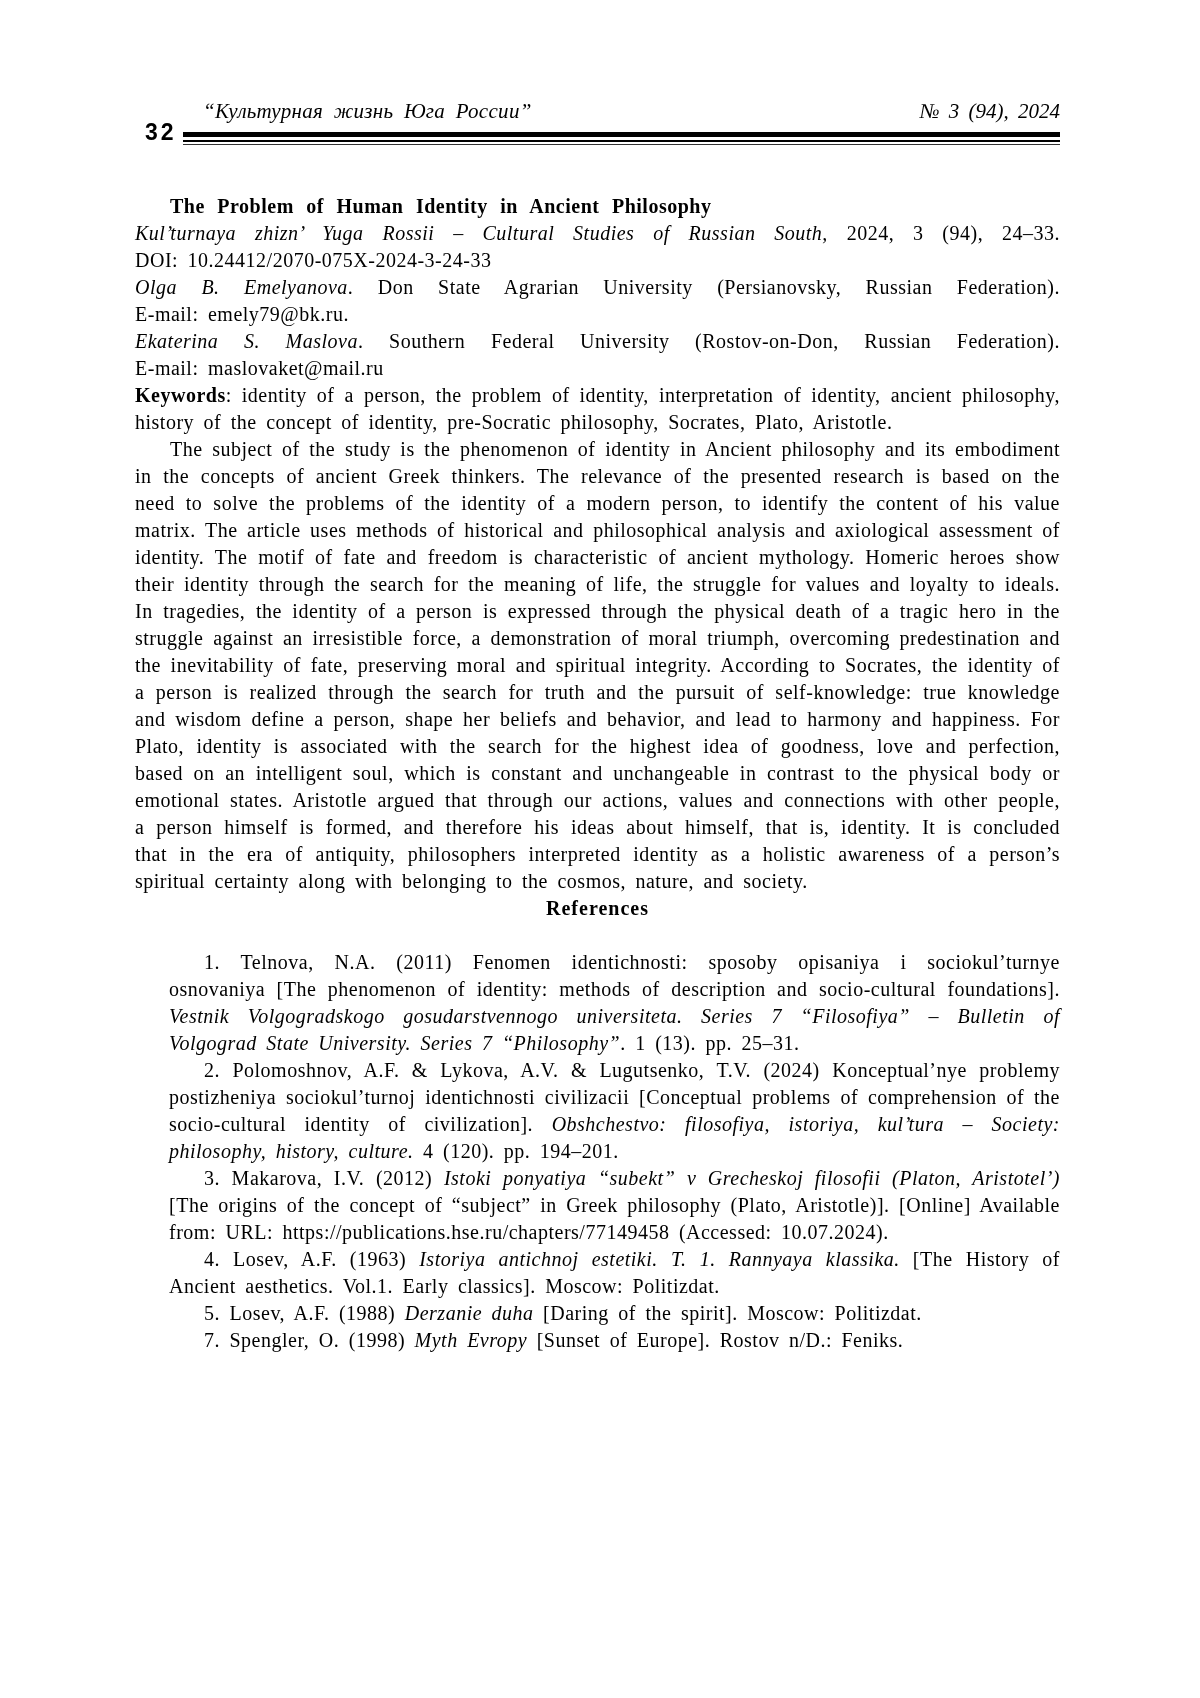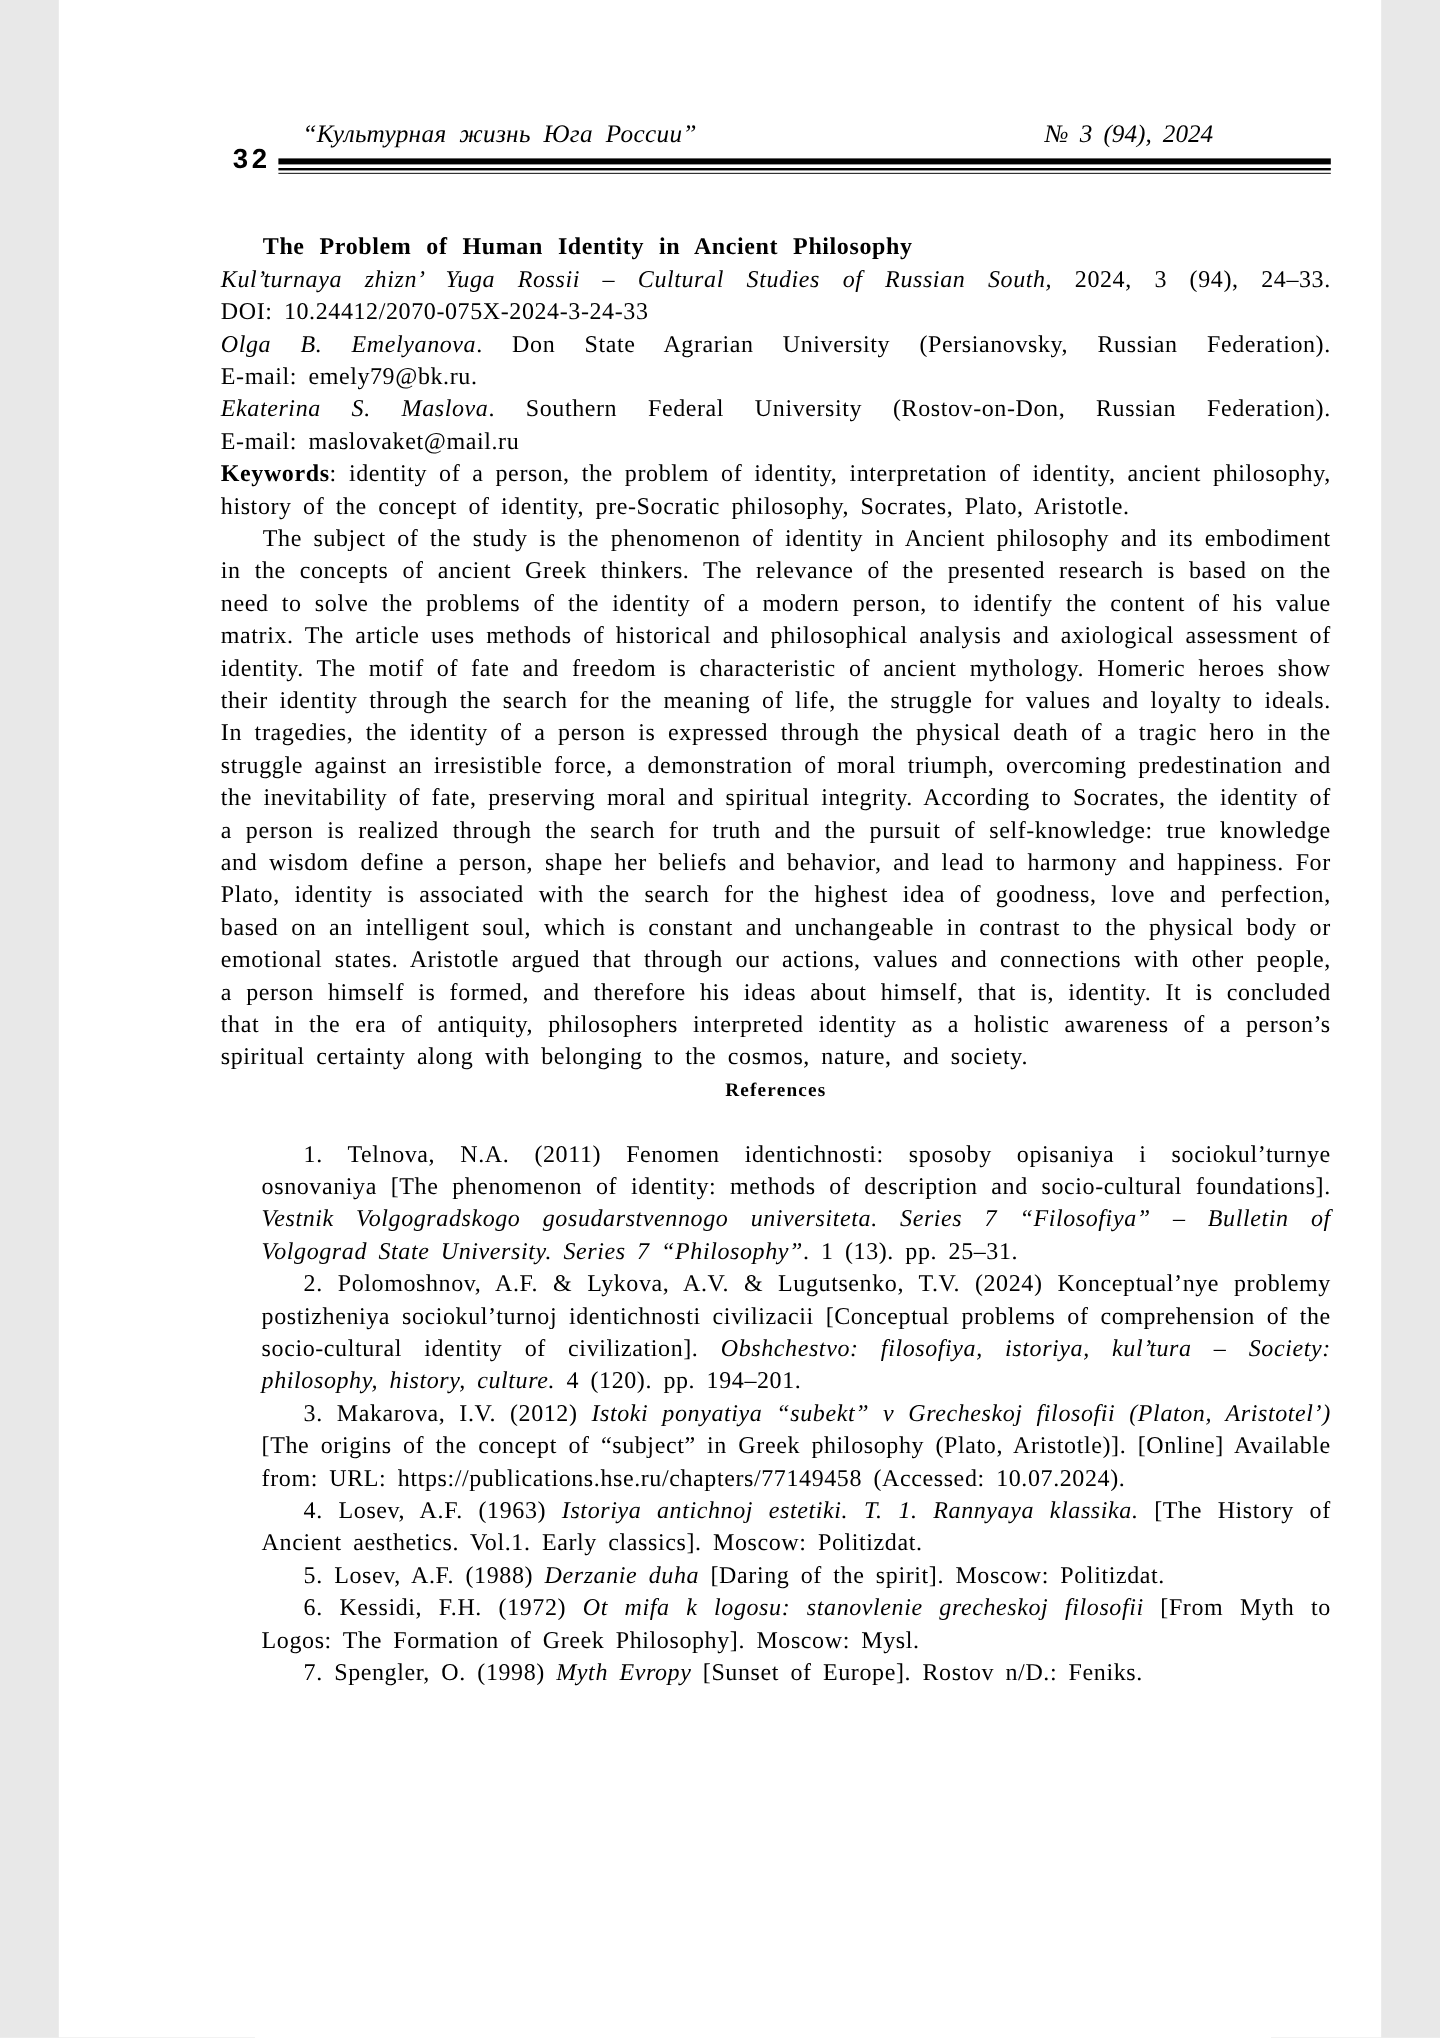--- a/index.html
+++ b/index.html
@@ -1,18 +1,18 @@
 <!DOCTYPE html>
 <html><head>
 <meta charset="utf-8">
 <style>
   html,body{margin:0;padding:0;background:#e8e8e8;}
   .page{
     position:relative;
-    width:1102px;height:1698px;
+    width:1200px;height:1698px;
     background:#ffffff;
     color:#000;
     font-family:"Liberation Serif", serif;
     margin:0 auto;
     overflow:hidden;
   }
   
   .journal-title{
     position:absolute;left:203px;top:99px;
     font-style:italic;font-size:21px;word-spacing:5px;letter-spacing:.3px;
@@ -43,21 +43,21 @@
   .art-title{
     font-size:20px;font-weight:bold;
     text-indent:35px;text-align:left;
     word-spacing:7px;
   }
   .fill-line{text-align-last:justify;}
   .abstract{margin-top:27px;text-indent:35px;}
   .refs-heading{
     margin-top:27px;
     text-align:center;text-align-last:center;
-    font-size:16px;font-weight:bold;letter-spacing:1px;
+    font-size:20px;font-weight:bold;letter-spacing:1px;
   }
   .refs{margin-top:27px;margin-left:34px;}
   .ref{text-indent:35px;}
   .it{font-style:italic;}
   .bd{font-weight:bold;}
 </style>
 </head>
 <body>
 
 <div class="page">
@@ -79,18 +79,17 @@
     <p>E-mail: maslovaket@mail.ru</p>
     <p><span class="bd">Keywords</span><span>: identity of a person, the problem of identity, interpretation of identity, ancient philosophy, history of the concept of identity, pre-Socratic philosophy, Socrates, Plato, Aristotle.</span></p>
     <p class="abstract">The subject of the study is the phenomenon of identity in Ancient philosophy and its embodiment in the concepts of ancient Greek thinkers. The relevance of the presented research is based on the need to solve the problems of the identity of a modern person, to identify the content of his value matrix. The article uses methods of historical and philosophical analysis and axiological assessment of identity. The motif of fate and freedom is characteristic of ancient mythology. Homeric heroes show their identity through the search for the meaning of life, the struggle for values and loyalty to ideals. In tragedies, the identity of a person is expressed through the physical death of a tragic hero in the struggle against an irresistible force, a demonstration of moral triumph, overcoming predestination and the inevitability of fate, preserving moral and spiritual integrity. According to Socrates, the identity of a person is realized through the search for truth and the pursuit of self-knowledge: true knowledge and wisdom define a person, shape her beliefs and behavior, and lead to harmony and happiness. For Plato, identity is associated with the search for the highest idea of goodness, love and perfection, based on an intelligent soul, which is constant and unchangeable in contrast to the physical body or emotional states. Aristotle argued that through our actions, values and connections with other people, a person himself is formed, and therefore his ideas about himself, that is, identity. It is concluded that in the era of antiquity, philosophers interpreted identity as a holistic awareness of a person’s spiritual certainty along with belonging to the cosmos, nature, and society.</p>
     <h2 class="refs-heading">References</h2>
     <div class="refs">
         <p class="ref"><span>1. Telnova, N.A. (2011) Fenomen identichnosti: sposoby opisaniya i sociokul’turnye osnovaniya [The phenomenon of identity: methods of description and socio-cultural foundations]. </span><span class="it">Vestnik Volgogradskogo gosudarstvennogo universiteta. Series 7 “Filosofiya” – Bulletin of Volgograd State University. Series 7 “Philosophy”</span><span>. 1 (13). pp. 25–31.</span></p>
         <p class="ref"><span>2. Polomoshnov, A.F. &amp; Lykova, A.V. &amp; Lugutsenko, T.V. (2024) Konceptual’nye problemy postizheniya sociokul’turnoj identichnosti civilizacii [Conceptual problems of comprehension of the socio-cultural identity of civilization]. </span><span class="it">Obshchestvo: filosofiya, istoriya, kul’tura – Society: philosophy, history, culture.</span><span> 4 (120). pp. 194–201.</span></p>
         <p class="ref"><span>3. Makarova, I.V. (2012) </span><span class="it">Istoki ponyatiya “subekt” v Grecheskoj filosofii (Platon, Aristotel’)</span><span> [The origins of the concept of “subject” in Greek philosophy (Plato, Aristotle)]. [Online] Available from: URL: https://publications.hse.ru/chapters/77149458 (Accessed: 10.07.2024).</span></p>
         <p class="ref"><span>4. Losev, A.F. (1963) </span><span class="it">Istoriya antichnoj estetiki. T. 1. Rannyaya klassika.</span><span> [The History of Ancient aesthetics. Vol.1. Early classics]. Moscow: Politizdat.</span></p>
         <p class="ref"><span>5. Losev, A.F. (1988) </span><span class="it">Derzanie duha</span><span> [Daring of the spirit]. Moscow: Politizdat.</span></p>
-        <p class="ref"><span>6. Kessidi, F.H. (1972) </span><span class="it">Ot mifa k logosu: stanovlenie grecheskoj filosofii</span><span> [From Myth to Logos: The Formation of Greek Philosophy]. Moscow: Mysl.</span></p>
         <p class="ref"><span>7. Spengler, O. (1998) </span><span class="it">Myth Evropy</span><span> [Sunset of Europe]. Rostov n/D.: Feniks.</span></p>
       </div>
   </div>
 
 </div>
 
 </body></html>

